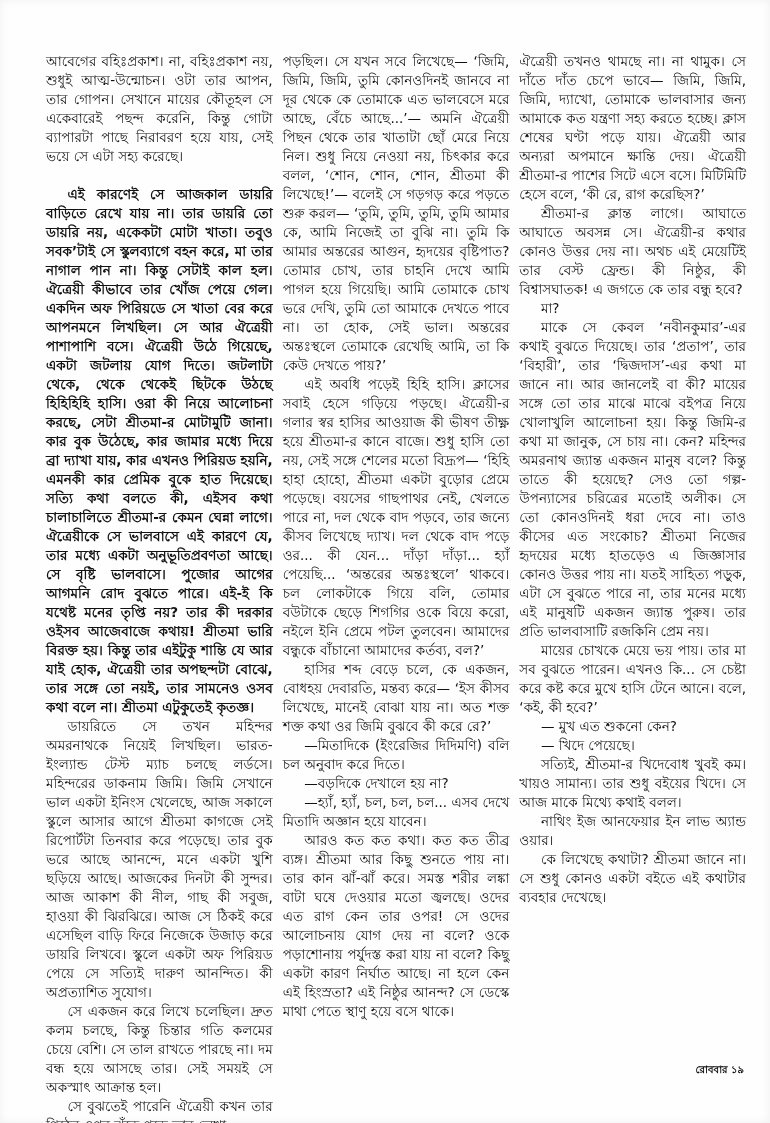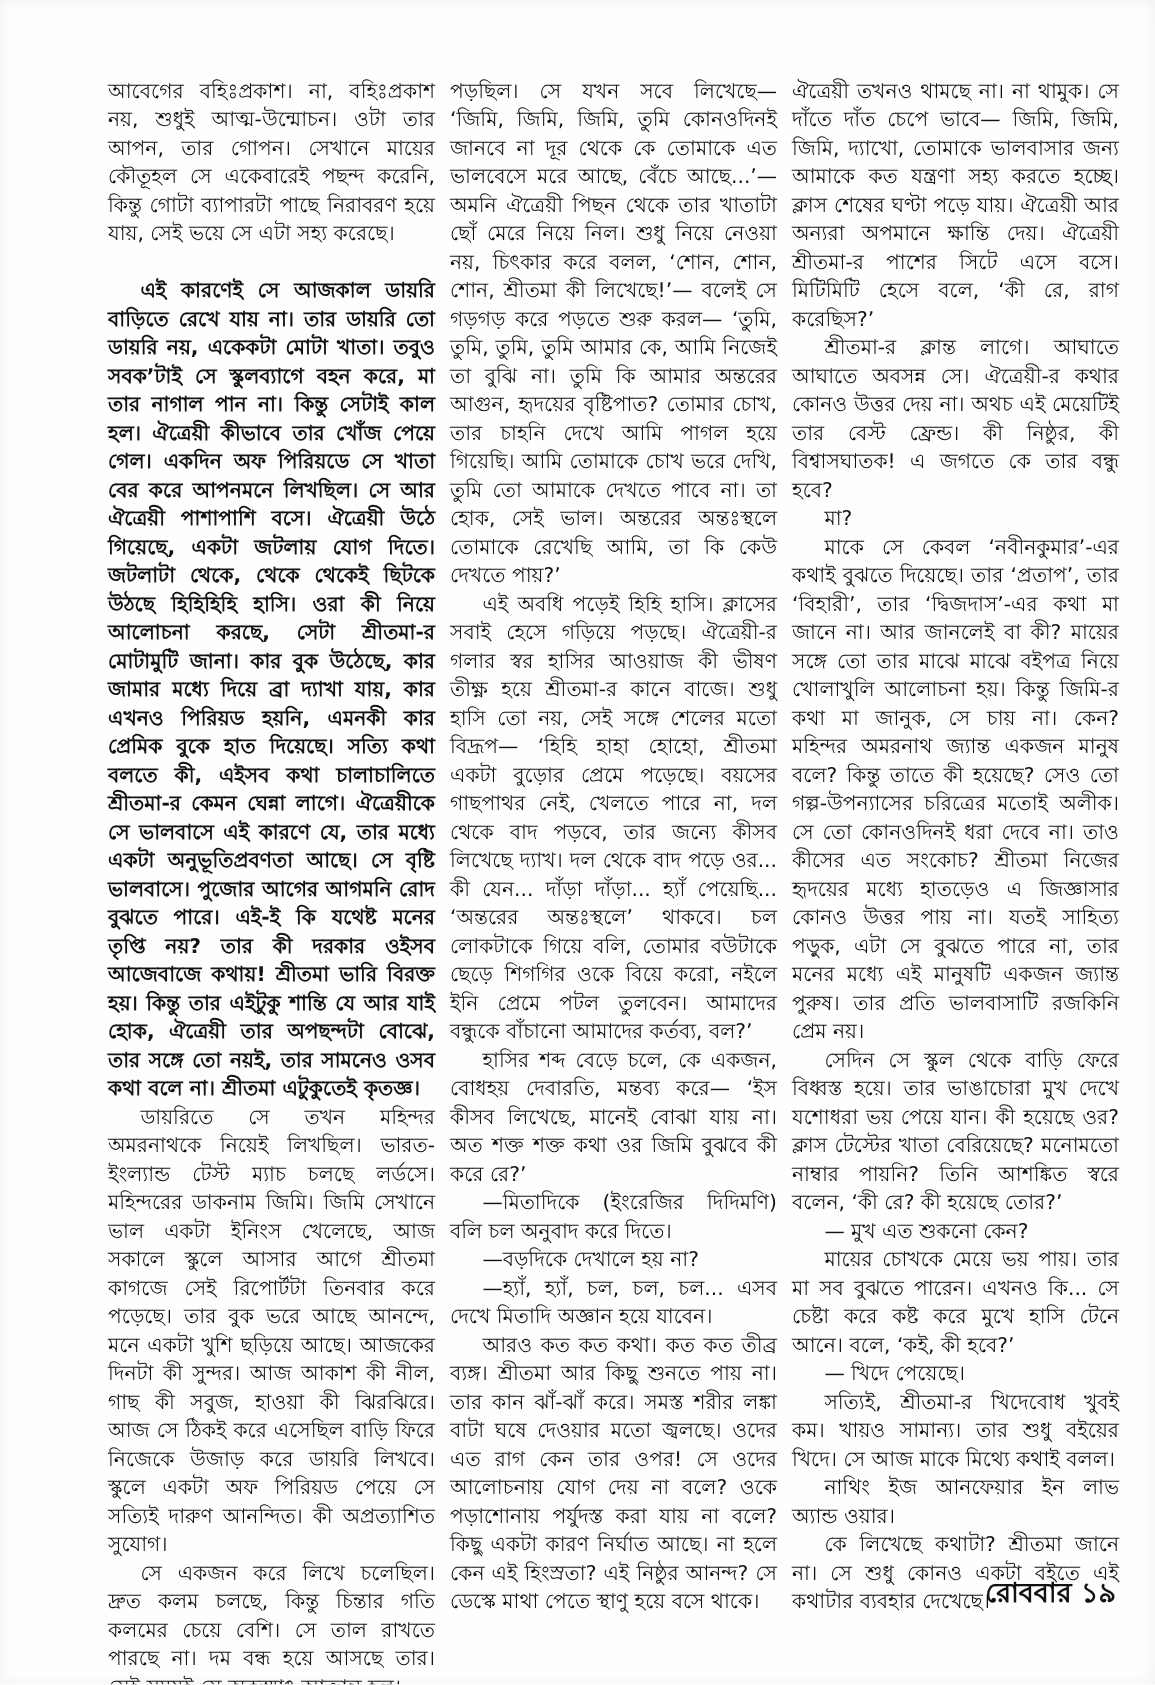--- a/index.html
+++ b/index.html
@@ -2,21 +2,21 @@
 <html><head>
 <meta charset="utf-8">
 <style>
   html,body { margin:0; padding:0; background:#ffffff; }
   .page {
     position:relative;
     width:770px; height:1123px;
     background:#fefefdf5;
     background-color:#fefefe;
     box-sizing:border-box;
-    padding:52px 24px 0 72px;
+    padding:52px 24px 0 46px;
     overflow:hidden;
     font-family:"DejaVu Sans", sans-serif;
     color:#121212;
     box-shadow: inset 0 0 10px rgba(0,0,0,0.06);
   }
   .cols { display:flex; gap:10px; }
   .col {
     flex:1 1 0;
     min-width:0;
     text-align:justify;
@@ -24,21 +24,21 @@
     line-height:19px;
     letter-spacing:0;
   }
   .para { margin:0; }
   .para.indent { text-indent:1.6em; }
   .para.gap { margin-top:19px;font-weight:bold; }
   .footer {
     position:absolute;
     right:26px; bottom:44px;
     font-weight:bold;
-    font-size:18px;
+    font-size:10px;
     color:#111;
   }
 </style>
 </head>
 <body>
 
 <div class="page">
   <div class="cols">
       <div class="col">
         <p class="para">আবেগের বহিঃপ্রকাশ। না, বহিঃপ্রকাশ নয়, শুধুই আত্ম-উন্মোচন। ওটা তার আপন, তার গোপন। সেখানে মায়ের কৌতূহল সে একেবারেই পছন্দ করেনি, কিন্তু গোটা ব্যাপারটা পাছে নিরাবরণ হয়ে যায়, সেই ভয়ে সে এটা সহ্য করেছে।</p>
@@ -54,23 +54,22 @@
         <p class="para indent">—মিতাদিকে (ইংরেজির দিদিমণি) বলি চল অনুবাদ করে দিতে।</p>
         <p class="para indent">—বড়দিকে দেখালে হয় না?</p>
         <p class="para indent">—হ্যাঁ, হ্যাঁ, চল, চল, চল... এসব দেখে মিতাদি অজ্ঞান হয়ে যাবেন।</p>
         <p class="para indent">আরও কত কত কথা। কত কত তীব্র ব্যঙ্গ। শ্রীতমা আর কিছু শুনতে পায় না। তার কান ঝাঁ-ঝাঁ করে। সমস্ত শরীর লঙ্কা বাটা ঘষে দেওয়ার মতো জ্বলছে। ওদের এত রাগ কেন তার ওপর! সে ওদের আলোচনায় যোগ দেয় না বলে? ওকে পড়াশোনায় পর্যুদস্ত করা যায় না বলে? কিছু একটা কারণ নির্ঘাত আছে। না হলে কেন এই হিংস্রতা? এই নিষ্ঠুর আনন্দ? সে ডেস্কে মাথা পেতে স্থাণু হয়ে বসে থাকে।</p>
       </div>
       <div class="col">
         <p class="para">ঐত্রেয়ী তখনও থামছে না। না থামুক। সে দাঁতে দাঁত চেপে ভাবে— জিমি, জিমি, জিমি, দ্যাখো, তোমাকে ভালবাসার জন্য আমাকে কত যন্ত্রণা সহ্য করতে হচ্ছে। ক্লাস শেষের ঘণ্টা পড়ে যায়। ঐত্রেয়ী আর অন্যরা অপমানে ক্ষান্তি দেয়। ঐত্রেয়ী শ্রীতমা-র পাশের সিটে এসে বসে। মিটিমিটি হেসে বলে, ‘কী রে, রাগ করেছিস?’</p>
         <p class="para indent">শ্রীতমা-র ক্লান্ত লাগে। আঘাতে আঘাতে অবসন্ন সে। ঐত্রেয়ী-র কথার কোনও উত্তর দেয় না। অথচ এই মেয়েটিই তার বেস্ট ফ্রেন্ড। কী নিষ্ঠুর, কী বিশ্বাসঘাতক! এ জগতে কে তার বন্ধু হবে?</p>
         <p class="para indent">মা?</p>
         <p class="para indent">মাকে সে কেবল ‘নবীনকুমার’-এর কথাই বুঝতে দিয়েছে। তার ‘প্রতাপ’, তার ‘বিহারী’, তার ‘দ্বিজদাস’-এর কথা মা জানে না। আর জানলেই বা কী? মায়ের সঙ্গে তো তার মাঝে মাঝে বইপত্র নিয়ে খোলাখুলি আলোচনা হয়। কিন্তু জিমি-র কথা মা জানুক, সে চায় না। কেন? মহিন্দর অমরনাথ জ্যান্ত একজন মানুষ বলে? কিন্তু তাতে কী হয়েছে? সেও তো গল্প-উপন্যাসের চরিত্রের মতোই অলীক। সে তো কোনওদিনই ধরা দেবে না। তাও কীসের এত সংকোচ? শ্রীতমা নিজের হৃদয়ের মধ্যে হাতড়েও এ জিজ্ঞাসার কোনও উত্তর পায় না। যতই সাহিত্য পড়ুক, এটা সে বুঝতে পারে না, তার মনের মধ্যে এই মানুষটি একজন জ্যান্ত পুরুষ। তার প্রতি ভালবাসাটি রজকিনি প্রেম নয়।</p>
-        <p class="para indent">সেদিন সে স্কুল থেকে বাড়ি ফেরে বিধ্বস্ত হয়ে। তার ভাঙাচোরা মুখ দেখে যশোধরা ভয় পেয়ে যান। কী হয়েছে ওর? ক্লাস টেস্টের খাতা বেরিয়েছে? মনোমতো নাম্বার পায়নি? তিনি আশঙ্কিত স্বরে বলেন, ‘কী রে? কী হয়েছে তোর?’</p>
+        <p class="para indent">মায়ের চোখকে মেয়ে ভয় পায়। তার মা সব বুঝতে পারেন। এখনও কি... সে চেষ্টা করে কষ্ট করে মুখে হাসি টেনে আনে। বলে, ‘কই, কী হবে?’</p>
         <p class="para indent">— মুখ এত শুকনো কেন?</p>
-        <p class="para indent">মায়ের চোখকে মেয়ে ভয় পায়। তার মা সব বুঝতে পারেন। এখনও কি... সে চেষ্টা করে কষ্ট করে মুখে হাসি টেনে আনে। বলে, ‘কই, কী হবে?’</p>
         <p class="para indent">— খিদে পেয়েছে।</p>
         <p class="para indent">সত্যিই, শ্রীতমা-র খিদেবোধ খুবই কম। খায়ও সামান্য। তার শুধু বইয়ের খিদে। সে আজ মাকে মিথ্যে কথাই বলল।</p>
         <p class="para indent">নাথিং ইজ আনফেয়ার ইন লাভ অ্যান্ড ওয়ার।</p>
         <p class="para indent">কে লিখেছে কথাটা? শ্রীতমা জানে না। সে শুধু কোনও একটা বইতে এই কথাটার ব্যবহার দেখেছে।</p>
       </div>
     </div>
   <div class="footer">
     <span>রোববার ১৯</span>
   </div>
 </div>

